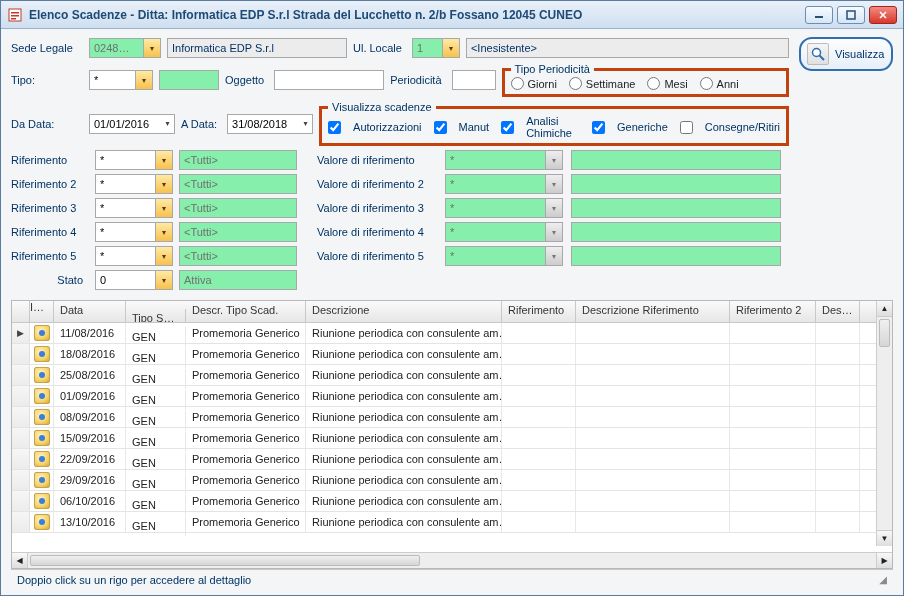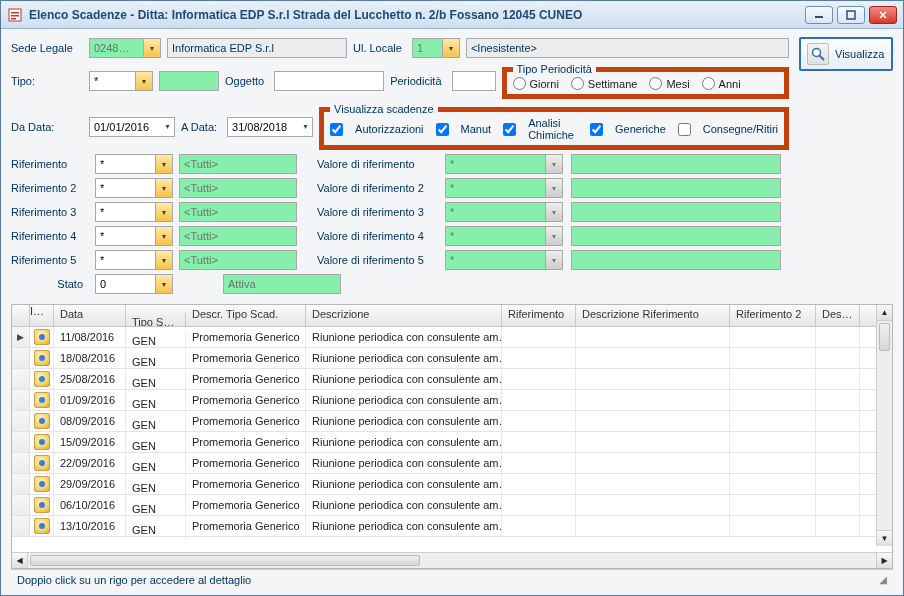--- a/index.html
+++ b/index.html
@@ -68,21 +68,21 @@
   }
   .actions {
     width: 94px;
     display: flex;
     flex-direction: column;
     gap: 6px;
   }
   .btn {
     height: 34px;
     border: 1px solid #7a9ec4;
-    border-radius: 2px;
+    border-radius: 13px;
     background: linear-gradient(#fdfdfe, #e6eef7);
     display: flex;
     align-items: center;
     justify-content: flex-start;
     gap: 6px;
     padding: 0 6px;
     font-size: 11px;
     color: #003366;
     cursor: pointer;
   }
@@ -128,21 +128,21 @@
     font-size: 8px; color:#5a3b00;
   }
   .datebtn {
     width: 14px; height: 20px;
     border: 1px solid #a8a8a8; border-left:none;
     background: #fff;
     display:inline-flex;align-items:center;justify-content:center;
     font-size:8px;color:#444;
   }
   fieldset.fs {
-    border: 5px solid #c2410c;
+    border: 3px solid #c2410c;
     padding: 2px 6px 4px 6px;
     margin: 0;
   }
   fieldset.fs legend { color: #003366; padding: 0 4px; }
   .rg { display: flex; gap: 12px; align-items: center; }
   .rg label { display:flex; align-items:center; gap:4px; }
   .cbrow { display:flex; gap:12px; align-items:center; }
   .cbrow label { display:flex; align-items:center; gap:12px; color:#003366; }
   .refrow { display:flex; align-items:center; gap:6px; margin-bottom:4px; }
   .refrow .lbl { width: 78px; }
@@ -447,21 +447,21 @@
               </span>
             </div>
           </div>
 
         <div class="refrow">
           <span class="lbl" style="text-align:right;padding-right:6px">Stato</span>
           <span class="picker">
             <input class="txt" style="width: 60px;" value="0">
             <span class="pickbtn">▾</span>
           </span>
-          <input class="txt ro" style="width: 118px; margin-left: 44px;" readonly="" value="Attiva">
+          <input class="txt ro" style="width: 118px;" readonly="" value="Attiva">
         </div>
 
       </div>
 
       <div class="actions">
         <div class="btn primary">
           <span class="bicon">
             <svg width="16" height="16" viewBox="0 0 16 16">
                 <circle cx="6.5" cy="6.5" r="4" fill="#fff" stroke="#2a6db0" stroke-width="1.5"></circle>
                 <line x1="9.5" y1="9.5" x2="14" y2="14" stroke="#2a6db0" stroke-width="2"></line>

